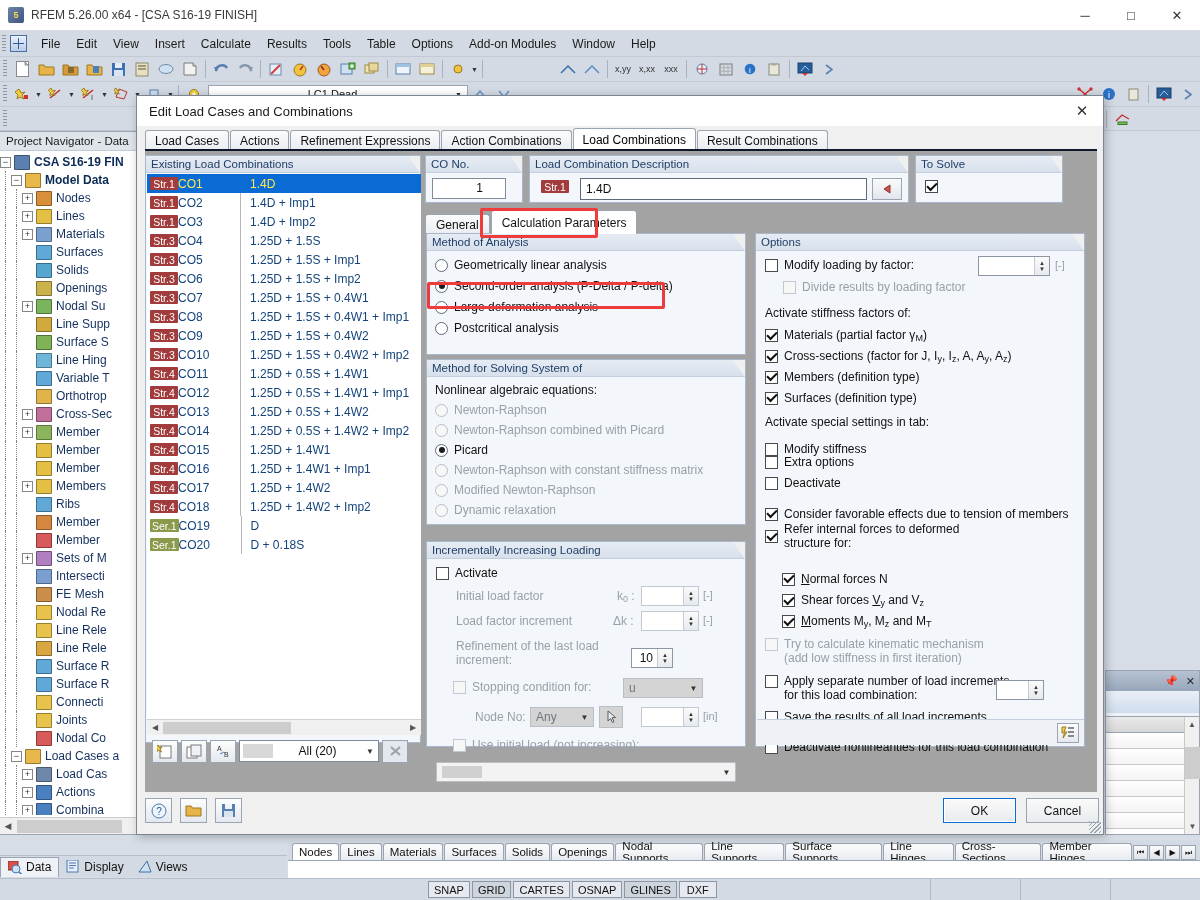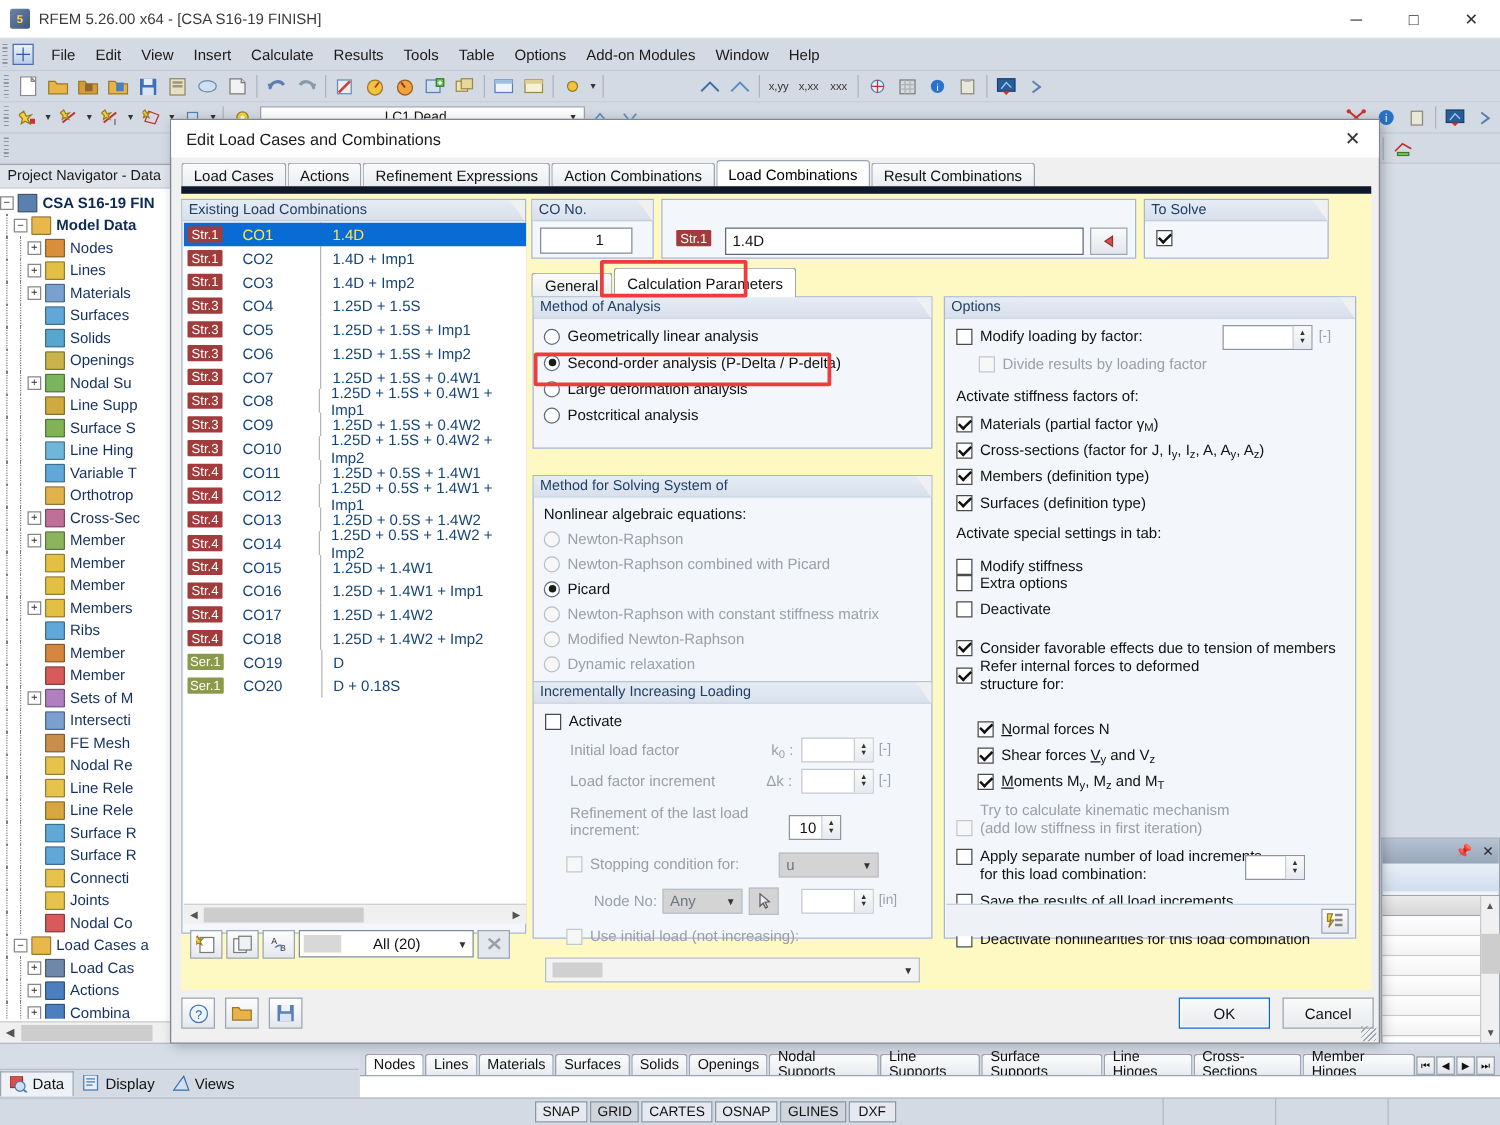--- a/index.html
+++ b/index.html
@@ -144,40 +144,40 @@
   #dlg-close{margin-left:auto;width:42px;height:30px;display:flex;align-items:center;justify-content:center;
      font-size:15px;color:#333;}
   
   #dlg-tabs{position:absolute;left:8px;top:32px;height:22px;display:flex;align-items:flex-end;}
   #dlg-tabs .dt{
     height:20px;padding:0 9px;font-size:12px;color:#111;background:linear-gradient(#fbfbfb,#e9edf2);
     border:1px solid #9aa5b1;border-bottom:none;border-radius:3px 3px 0 0;margin-right:1px;
     display:flex;align-items:center;
   }
   #dlg-tabs .dt.active{background:#fff;height:22px;color:#000;}
-  #dlg-body{position:absolute;left:8px;top:53px;width:952px;height:643px;background:#fef9c3;
-     border-top:6px solid #0f172a;}
+  #dlg-body{position:absolute;left:8px;top:53px;width:952px;height:643px;background:#a3a3a3;
+     border-top:2px solid #0f172a;}
   
   .gbox{position:absolute;border:1px solid #a9b7cc;background:#f3f6fa;}
   .gbox>.gh{
     height:17px;background:linear-gradient(#e6ecf4,#d7e0ec);border-bottom:1px solid #c3cedd;
     color:#1f3e66;font-size:11.5px;display:flex;align-items:center;padding-left:5px;
     position:relative;
   }
   .gbox>.gh:after{
     content:"";position:absolute;right:0;top:0;border-top:17px solid #f0f0f0;border-left:12px solid transparent;
   }
   
   #panel-list{left:0;top:4px;width:276px;height:588px;}
   #list-rows{position:absolute;left:1px;top:18px;width:274px;height:545px;background:#fff;overflow:hidden;}
   .lrow{height:19px;display:flex;align-items:center;font-size:12px;}
   .lrow.sel{background:#0a6bd4;}
   .badge{
     display:inline-flex;align-items:center;justify-content:center;
-    height:13px;min-width:28px;padding:0 2px;margin:0 16px 0 3px;
+    height:13px;min-width:28px;padding:0 2px;margin:0 0 0 3px;
     font-size:10.5px;color:#fff;font-weight:normal;border-radius:1px;
   }
   .badge.str{background:#a23b3b;}
   .badge.ser{background:#8a9a4a;}
   .lco{width:62px;color:#14447a;}
   .lrow.sel .lco{color:#ffe74d;}
   .ldiv{width:1px;align-self:stretch;background:#b6b6b6;}
   .lrow.sel .ldiv{background:#0a6bd4;}
   .ldesc{padding-left:9px;color:#14447a;}
   .lrow.sel .ldesc{color:#ffe74d;}
@@ -208,21 +208,21 @@
   
   #inner-tabs{position:absolute;left:280px;top:57px;height:26px;display:flex;align-items:flex-end;}
   #inner-tabs .it{height:20px;padding:0 10px;font-size:12px;color:#111;
      background:linear-gradient(#fbfbfb,#e9edf2);border:1px solid #9aa5b1;border-bottom:none;
      border-radius:3px 3px 0 0;margin-right:1px;display:flex;align-items:center;}
   #inner-tabs .it.active{background:#fff;height:24px;border-color:#9aa5b1;position:relative;z-index:3;}
   
   .hl{position:absolute;border:3px solid #ef3b3b;border-radius:2px;pointer-events:none;z-index:30;}
   
   #panel-moa{left:281px;top:82px;width:320px;height:122px;}
-  #panel-mss{left:281px;top:208px;width:320px;height:166px;margin-top:17px;}
+  #panel-mss{left:281px;top:208px;width:320px;height:166px;}
   #panel-iil{left:281px;top:390px;width:320px;height:206px;}
   #panel-opt{left:610px;top:82px;width:330px;height:514px;}
   
   .radio{width:13px;height:13px;border-radius:50%;border:1px solid #5d6b7c;background:#fff;
      display:inline-flex;align-items:center;justify-content:center;flex:none;}
   .radio.on:after{content:"";width:6px;height:6px;border-radius:50%;background:#1b1b1b;}
   .radio.dis{border-color:#b7bec7;background:#f7f7f7;}
   .chk{width:13px;height:13px;border:1px solid #4a4a4a;background:#fff;flex:none;
      display:inline-flex;align-items:center;justify-content:center;}
   .chk.on:after{content:"";width:8px;height:4px;border-left:2px solid #111;border-bottom:2px solid #111;
@@ -1111,20 +1111,21 @@
           </div>
       </div>
     </div>
 
     <div class="gbox" id="panel-cono">
       <div class="gh">CO No.</div>
       <div id="cono-input">1</div>
     </div>
 
     <div class="gbox" id="panel-desc">
+      <div class="gh">Load Combination Description</div>
       <span class="badge str" id="desc-badge">Str.1</span>
       <div id="desc-input">1.4D</div>
       <div id="desc-btn">
         <svg width="14" height="12">
             <path d="M10 2 L4 6 L10 10 Z" fill="#d8504a" stroke="#8a3330"></path>
           </svg>
         </div>
     </div>
 
     <div class="gbox" id="panel-solve">
@@ -1329,21 +1330,21 @@
       </div>
       <div style="position:absolute;left:26px;top:359px" class="optrow">
         <span class="chk on"></span>
         <span>Shear forces <u>V</u><span class="sub">y</span> and V<span class="sub">z</span></span>
       </div>
       <div style="position:absolute;left:26px;top:380px" class="optrow">
         <span class="chk on"></span>
         <span><u>M</u>oments M<span class="sub">y</span>, M<span class="sub">z</span> and M<span class="sub">T</span></span>
       </div>
 
-      <div style="position:absolute;left:9px;top:403px;display:flex;align-items:flex-end;gap:6px">
+      <div style="position:absolute;left:9px;top:403px;display:flex;align-items:flex-start;gap:6px">
         <span class="chk dis" style="margin-top:1px"></span>
         <span class="lbl dim" style="line-height:14px">
           <span>Try to calculate kinematic mechanism</span><br>
           <span>(add low stiffness in first iteration)</span>
         </span>
       </div>
 
       <div style="position:absolute;left:9px;top:440px;display:flex;align-items:flex-start;gap:6px">
         <span class="chk" style="margin-top:1px"></span>
         <span class="lbl" style="line-height:14px">

